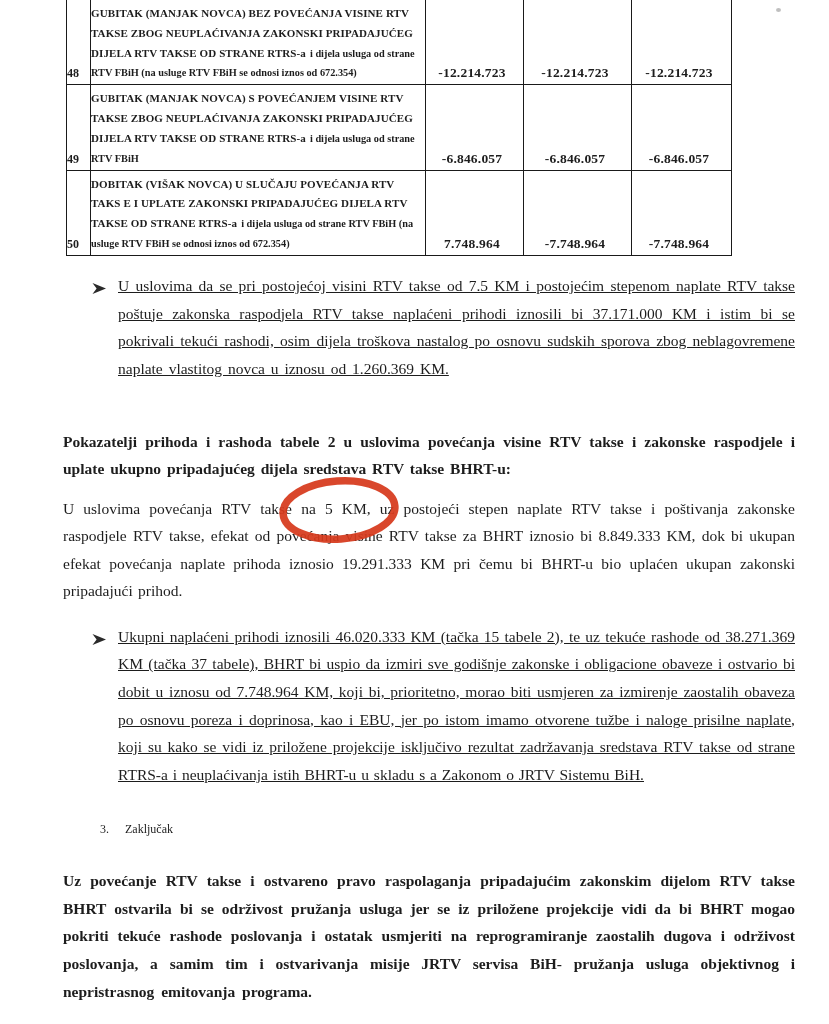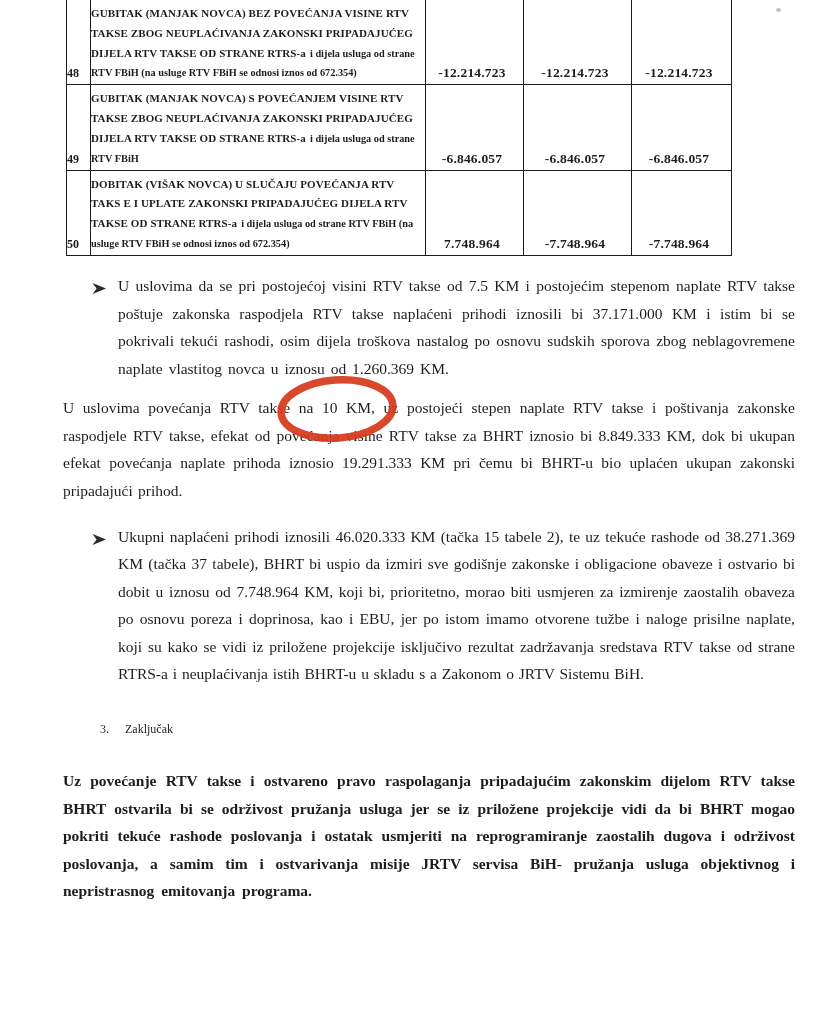--- a/index.html
+++ b/index.html
@@ -23,21 +23,21 @@
   .desc-cell{line-height:1.24;}
   .desc-title{font-weight:700;font-size:11px;letter-spacing:.1px;}
   .desc-note{font-weight:700;font-size:10.3px;}
   .val-cell{font-weight:700;font-size:13.5px;text-align:center;padding-bottom:5px;letter-spacing:.2px;}
   
   .h-bold{
     font-weight:700;font-size:15.5px;line-height:1.75;
     margin:42px 34px 0 63px;text-align:justify;word-spacing:2px;
   }
   .h2{margin-top:46px;}
-  .bullet{display:flex;margin:16px 34px 0 92px;}
+  .bullet{display:flex;margin:16px 34px 0 92px;text-decoration:underline;}
   .bullet .arrow{flex:0 0 auto;margin:9px 11px 0 0;color:#2a2a2a;}
   .bullet .bt{
     font-size:15.5px;line-height:1.78;text-align:justify;word-spacing:2px;
   }
   .para{
     font-size:15.5px;line-height:1.78;text-align:justify;word-spacing:1.5px;
     margin:12px 34px 0 63px;
   }
   .circ{position:relative;white-space:nowrap;}
   .circ svg{position:absolute;left:-25px;top:-24px;pointer-events:none;z-index:2;}
@@ -106,24 +106,25 @@
 
   <div class="bullet">
     <span class="arrow">
       <svg width="15" height="13" viewBox="0 0 15 13">
           <path d="M0.5 1 L14 6.5 L0.5 12 L4.6 6.5 Z" fill="currentColor"></path>
         </svg>
     </span>
     <div class="bt">U uslovima da se pri postojećoj visini RTV takse od 7.5 KM i postojećim stepenom naplate RTV takse poštuje zakonska raspodjela RTV takse naplaćeni prihodi iznosili bi 37.171.000 KM i istim bi se pokrivali tekući rashodi, osim dijela troškova nastalog po osnovu sudskih sporova zbog neblagovremene naplate vlastitog novca u iznosu od 1.260.369 KM.</div>
   </div>
 
+  <div class="h-bold h2">Pokazatelji prihoda i rashoda tabele 2 u uslovima povećanja visine RTV takse i zakonske raspodjele i uplate ukupno pripadajućeg dijela sredstava RTV takse BHRT-u:</div>
 
   <div class="para"><span>U uslovima povećanja RTV takse </span><span class="circ"><svg width="126" height="68" viewBox="0 0 126 68">
         <ellipse cx="63" cy="34" rx="56" ry="29" fill="none" stroke-width="7.5" stroke-linecap="round" opacity="0.93" transform="rotate(-4 63 34)" stroke="#d6391c"></ellipse>
-      </svg><span>na 10 KM,</span></span><span> uz postojeći stepen naplate RTV takse i poštivanja zakonske raspodjele RTV takse, efekat od povećanja visine RTV takse za BHRT iznosio bi 8.849.333 KM, dok bi ukupan efekat povećanja naplate prihoda iznosio 19.291.333 KM pri čemu bi BHRT-u bio uplaćen ukupan zakonski pripadajući prihod.</span></div>
+      </svg><span>na 5 KM,</span></span><span> uz postojeći stepen naplate RTV takse i poštivanja zakonske raspodjele RTV takse, efekat od povećanja visine RTV takse za BHRT iznosio bi 8.849.333 KM, dok bi ukupan efekat povećanja naplate prihoda iznosio 19.291.333 KM pri čemu bi BHRT-u bio uplaćen ukupan zakonski pripadajući prihod.</span></div>
 
   <div class="bullet" style="margin-top:18px">
     <span class="arrow">
       <svg width="15" height="13" viewBox="0 0 15 13">
           <path d="M0.5 1 L14 6.5 L0.5 12 L4.6 6.5 Z" fill="currentColor"></path>
         </svg>
     </span>
     <div class="bt" style="word-spacing:1px">Ukupni naplaćeni prihodi iznosili 46.020.333 KM (tačka 15 tabele 2), te uz tekuće rashode od 38.271.369 KM (tačka 37 tabele), BHRT bi uspio da izmiri sve godišnje zakonske i obligacione obaveze i ostvario bi dobit u iznosu od 7.748.964 KM, koji bi, prioritetno, morao biti usmjeren za izmirenje zaostalih obaveza po osnovu poreza i doprinosa, kao i EBU, jer po istom imamo otvorene tužbe i naloge prisilne naplate, koji su kako se vidi iz priložene projekcije isključivo rezultat zadržavanja sredstava RTV takse od strane RTRS-a i neuplaćivanja istih BHRT-u u skladu s a Zakonom o JRTV Sistemu BiH.</div>
   </div>
 

